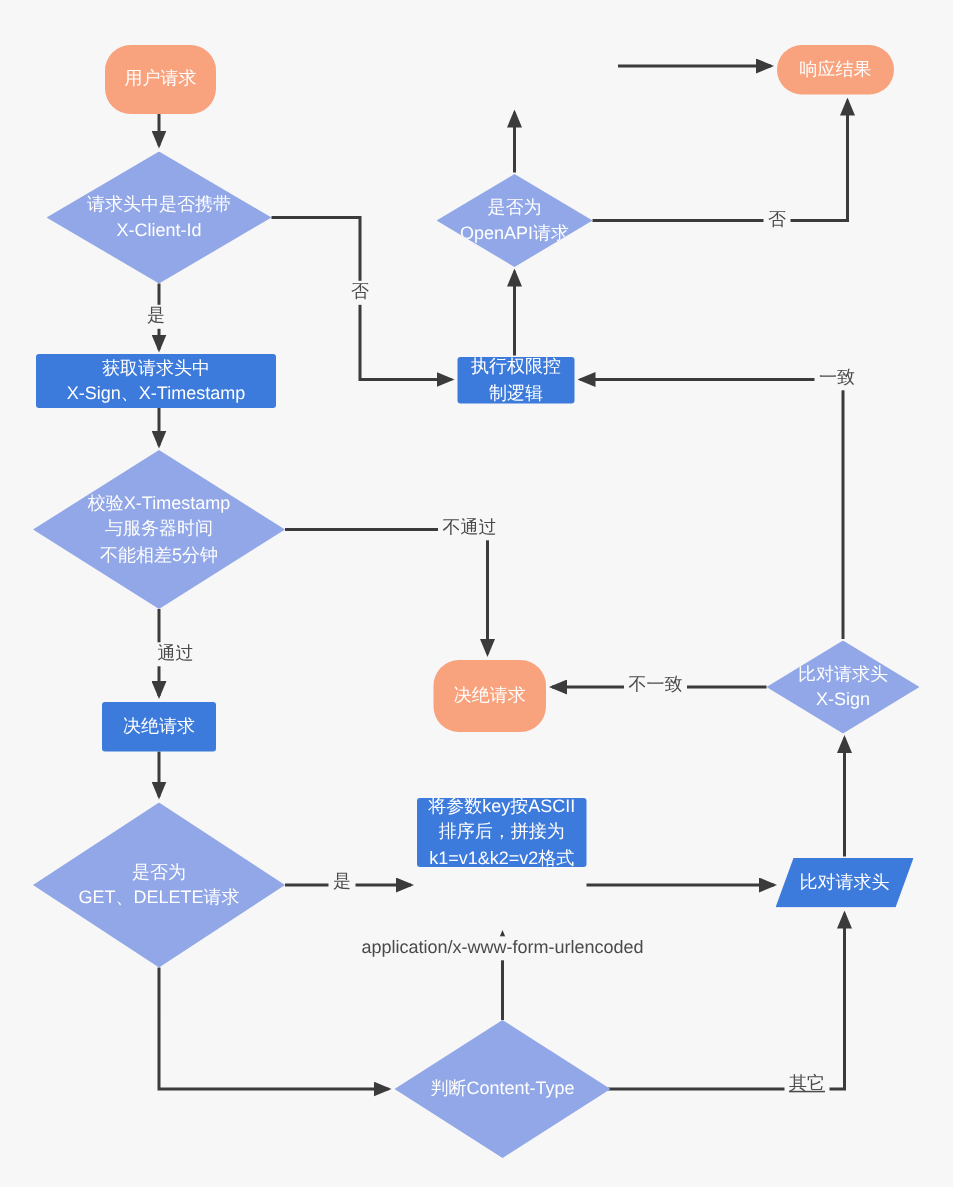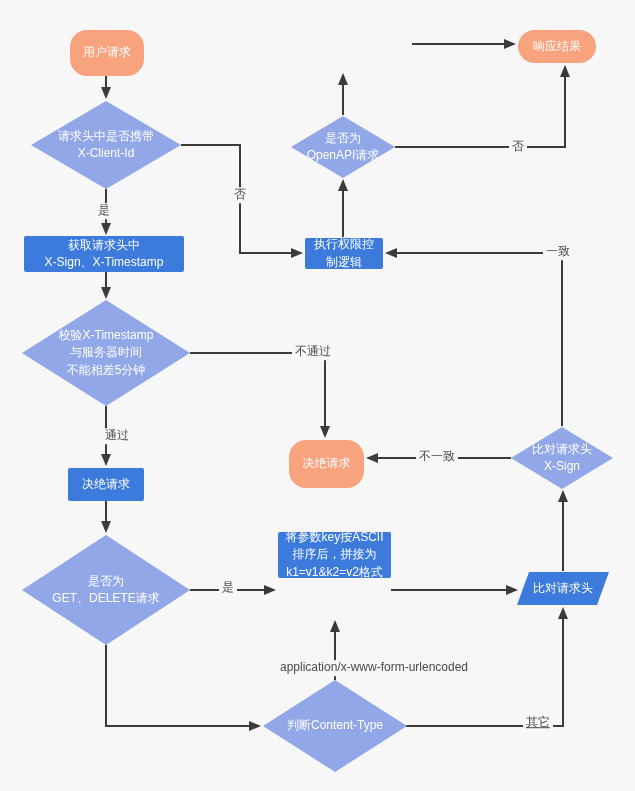--- a/index.html
+++ b/index.html
@@ -166,21 +166,21 @@
   <span class="edge-label" style="left:104px; top:211px;">是</span>
 
   <span class="edge-label" style="left:240px; top:195px;">否</span>
 
   <span class="edge-label" style="left:117px; top:436px;">通过</span>
 
   <span class="edge-label" style="left:313px; top:352px;">不通过</span>
 
   <span class="edge-label" style="left:228px; top:588px;">是</span>
 
-  <span class="edge-label" style="left:335px; top:668px;margin-left:39px;">application/x-www-form-urlencoded</span>
+  <span class="edge-label" style="left:335px; top:632px;">application/x-www-form-urlencoded</span>
 
   <span class="edge-label" style="left:538px; top:723px;text-decoration:underline;">其它</span>
 
   <span class="edge-label" style="left:437px; top:457px;">不一致</span>
 
   <span class="edge-label" style="left:558px; top:252px;">一致</span>
 
   <span class="edge-label" style="left:518px; top:147px;">否</span>
 
 </div>

